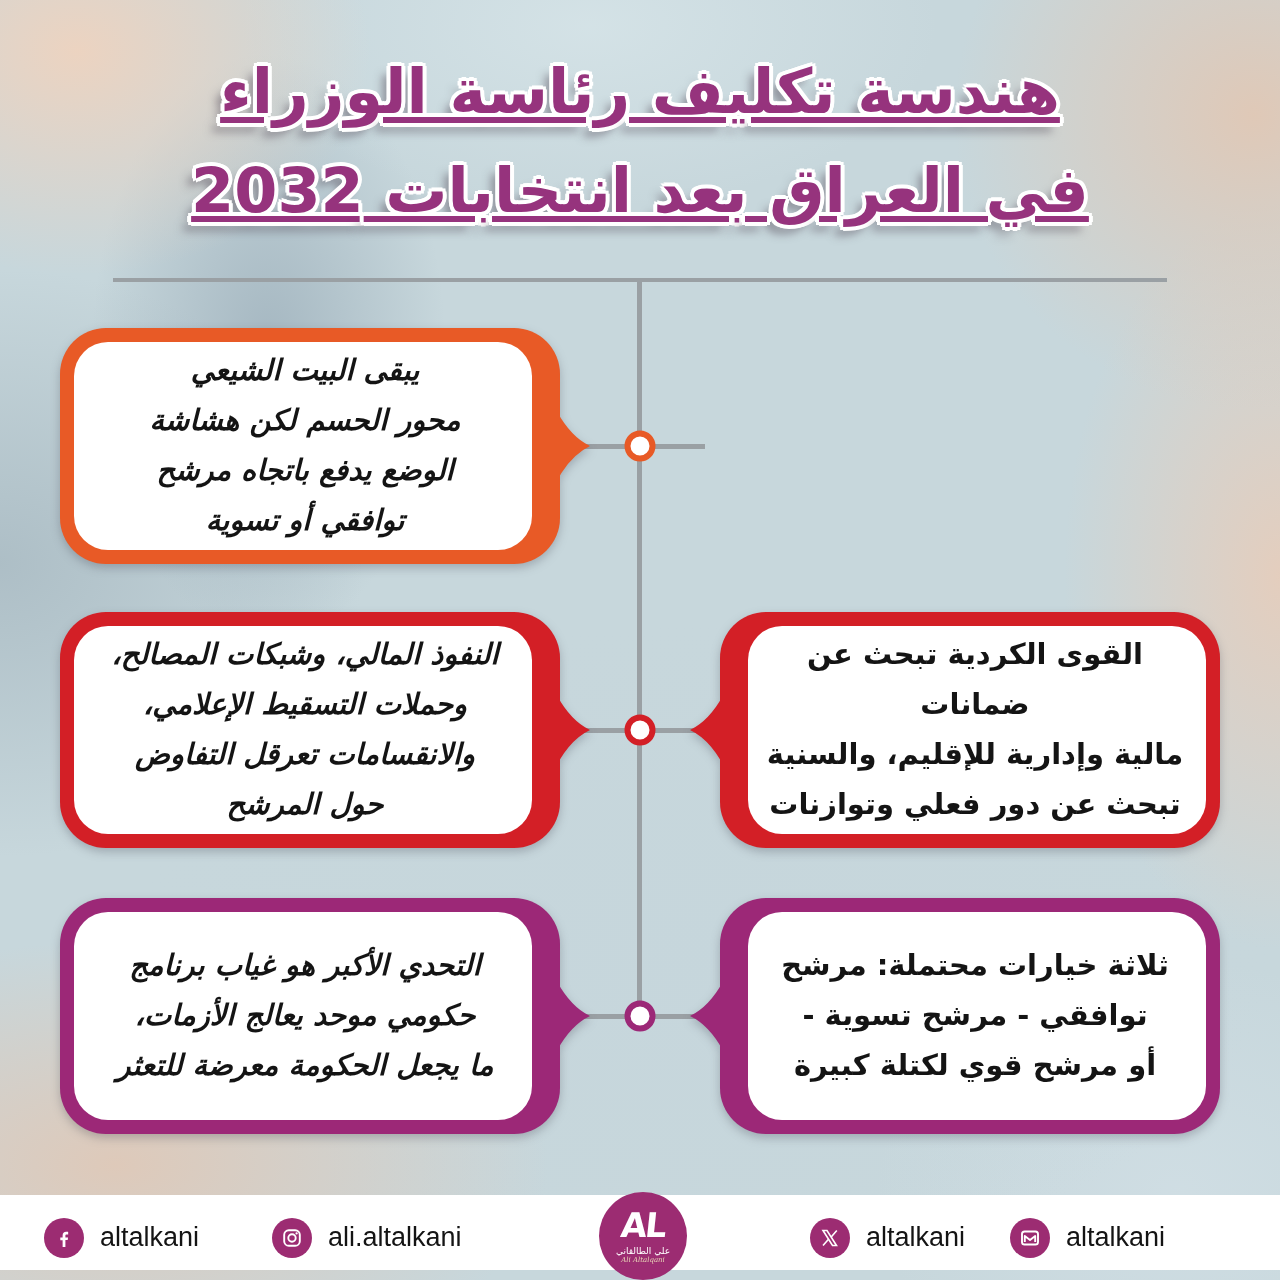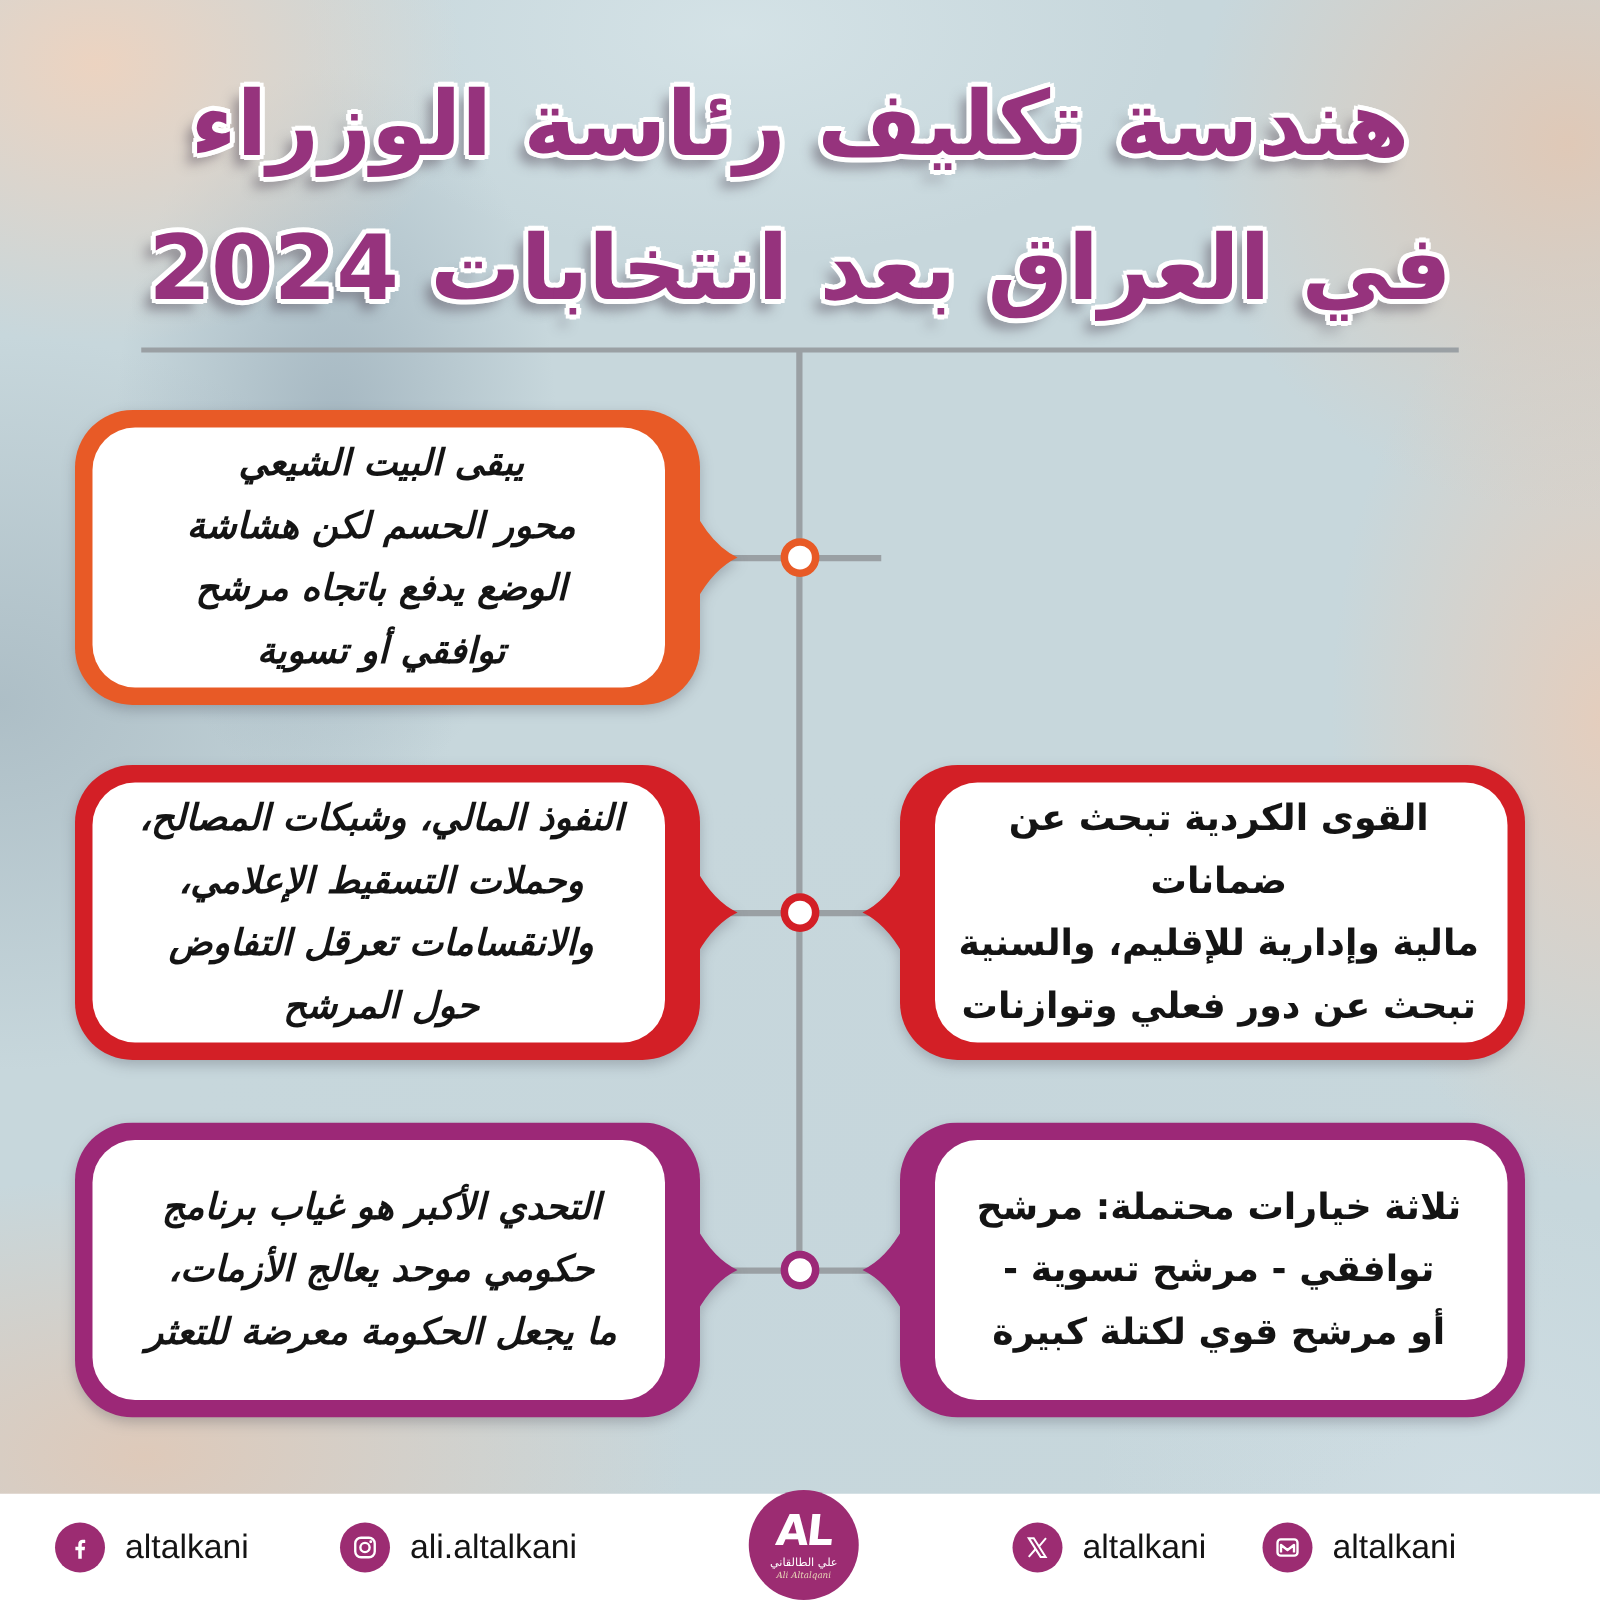--- a/index.html
+++ b/index.html
@@ -17,25 +17,26 @@
       radial-gradient(ellipse 260px 430px at 21% 27%, rgba(132,152,167,.5), rgba(132,152,167,0) 68%),
       radial-gradient(ellipse 520px 420px at 0% 44%, rgba(152,170,180,.55), rgba(152,170,180,0) 70%),
       radial-gradient(ellipse 620px 320px at 9% 91%, rgba(228,198,177,.8),  rgba(228,198,177,0) 70%),
       radial-gradient(ellipse 760px 430px at 55% 74%, rgba(198,214,220,.9), rgba(198,214,220,0) 75%),
       radial-gradient(ellipse 420px 320px at 92% 93%, rgba(208,222,228,.9), rgba(208,222,228,0) 72%);
   }
 
   
   .title-wrap { position:absolute; top:42px; left:0; width:100%; text-align:center; direction:rtl; }
   .title-line {
-    font-size:72px; font-weight:bold; color:#96337D; line-height:1.6;
+    font-size:62px; font-weight:bold; color:#96337D; line-height:1.6;
     text-shadow:
       -3px -3px 0 #fff, 3px -3px 0 #fff, -3px 3px 0 #fff, 3px 3px 0 #fff,
       -4px 0 0 #fff, 4px 0 0 #fff, 0 -4px 0 #fff, 0 4px 0 #fff,
       -8px 9px 9px rgba(84,74,88,.5);
+    text-decoration: underline;
   }
 
   
   .divider { position:absolute; left:113px; top:278px; width:1054px; height:4px; background:#9aa0a4; }
   .vline   { position:absolute; left:637px; top:280px; width:5px;  height:742px; background:#9aa0a4; }
   .hline   { position:absolute; left:575px; width:130px; height:5px; background:#9aa0a4; }
   .node    { position:absolute; left:623px; width:34px; height:34px; z-index:5; }
 
   
   .box { position:absolute; width:532px; height:236px; }
@@ -43,21 +44,21 @@
                    filter:drop-shadow(0 4px 5px rgba(55,55,70,.28)); }
   .box-text {
     position:absolute; z-index:2; display:flex; align-items:center; justify-content:center;
     direction:rtl; text-align:center; white-space:pre-line;
     font-size:29px; font-weight:bold; color:#141414; line-height:1.72;
   }
   .box.left  .box-text { top:14px; bottom:14px; left:22px;  right:64px;font-style:italic; }
   .box.right .box-text { top:14px; bottom:14px; left:64px;  right:22px; }
 
   
-  .footer { position:absolute; left:0; top:1195px; width:1280px; height:85px; background:#ffffff; }
+  .footer { position:absolute; left:0; top:1195px; width:1280px; height:75px; background:#ffffff; }
   .footer-item { position:absolute; top:0; height:85px; display:flex; align-items:center; gap:16px; }
   .icon-circle { width:40px; height:40px; border-radius:50%; background:#9C2C72;
                  display:flex; align-items:center; justify-content:center; flex:0 0 auto; }
   .icon-circle svg { width:24px; height:24px; display:block; }
   .footer-label { font-family:"Liberation Sans", sans-serif; font-size:27px; color:#141414; }
 
   .logo { position:absolute; left:599px; top:1192px; width:88px; height:88px; border-radius:50%;
           background:#9C2C72; z-index:6; display:flex; flex-direction:column;
           align-items:center; justify-content:center; text-align:center; }
   .logo-monogram { color:#fff; font-weight:bold; font-size:34px; line-height:1;
@@ -65,21 +66,21 @@
   .logo-ar { color:#fff; font-size:9px; margin-top:4px; direction:rtl; }
   .logo-en { color:#ead9b8; font-size:7px; font-style:italic; font-family:"DejaVu Serif", serif; }
 </style>
 </head>
 <body>
 
 <div class="canvas">
 
   <div class="title-wrap">
     <div class="title-line">هندسة تكليف رئاسة الوزراء</div>
-    <div class="title-line">في العراق بعد انتخابات 2024</div>
+    <div class="title-line">في العراق بعد انتخابات 2032</div>
   </div>
 
   <div class="divider"></div>
   <div class="vline"></div>
   <div class="hline" style="top:444px"></div>
   <div class="hline" style="top:728px"></div>
   <div class="hline" style="top:1014px"></div>
 
   <svg class="node" style="top:429px" viewBox="0 0 34 34">
     <circle cx="17" cy="17" r="12.5" fill="#ffffff" stroke-width="6" stroke="#E85A26"></circle>

